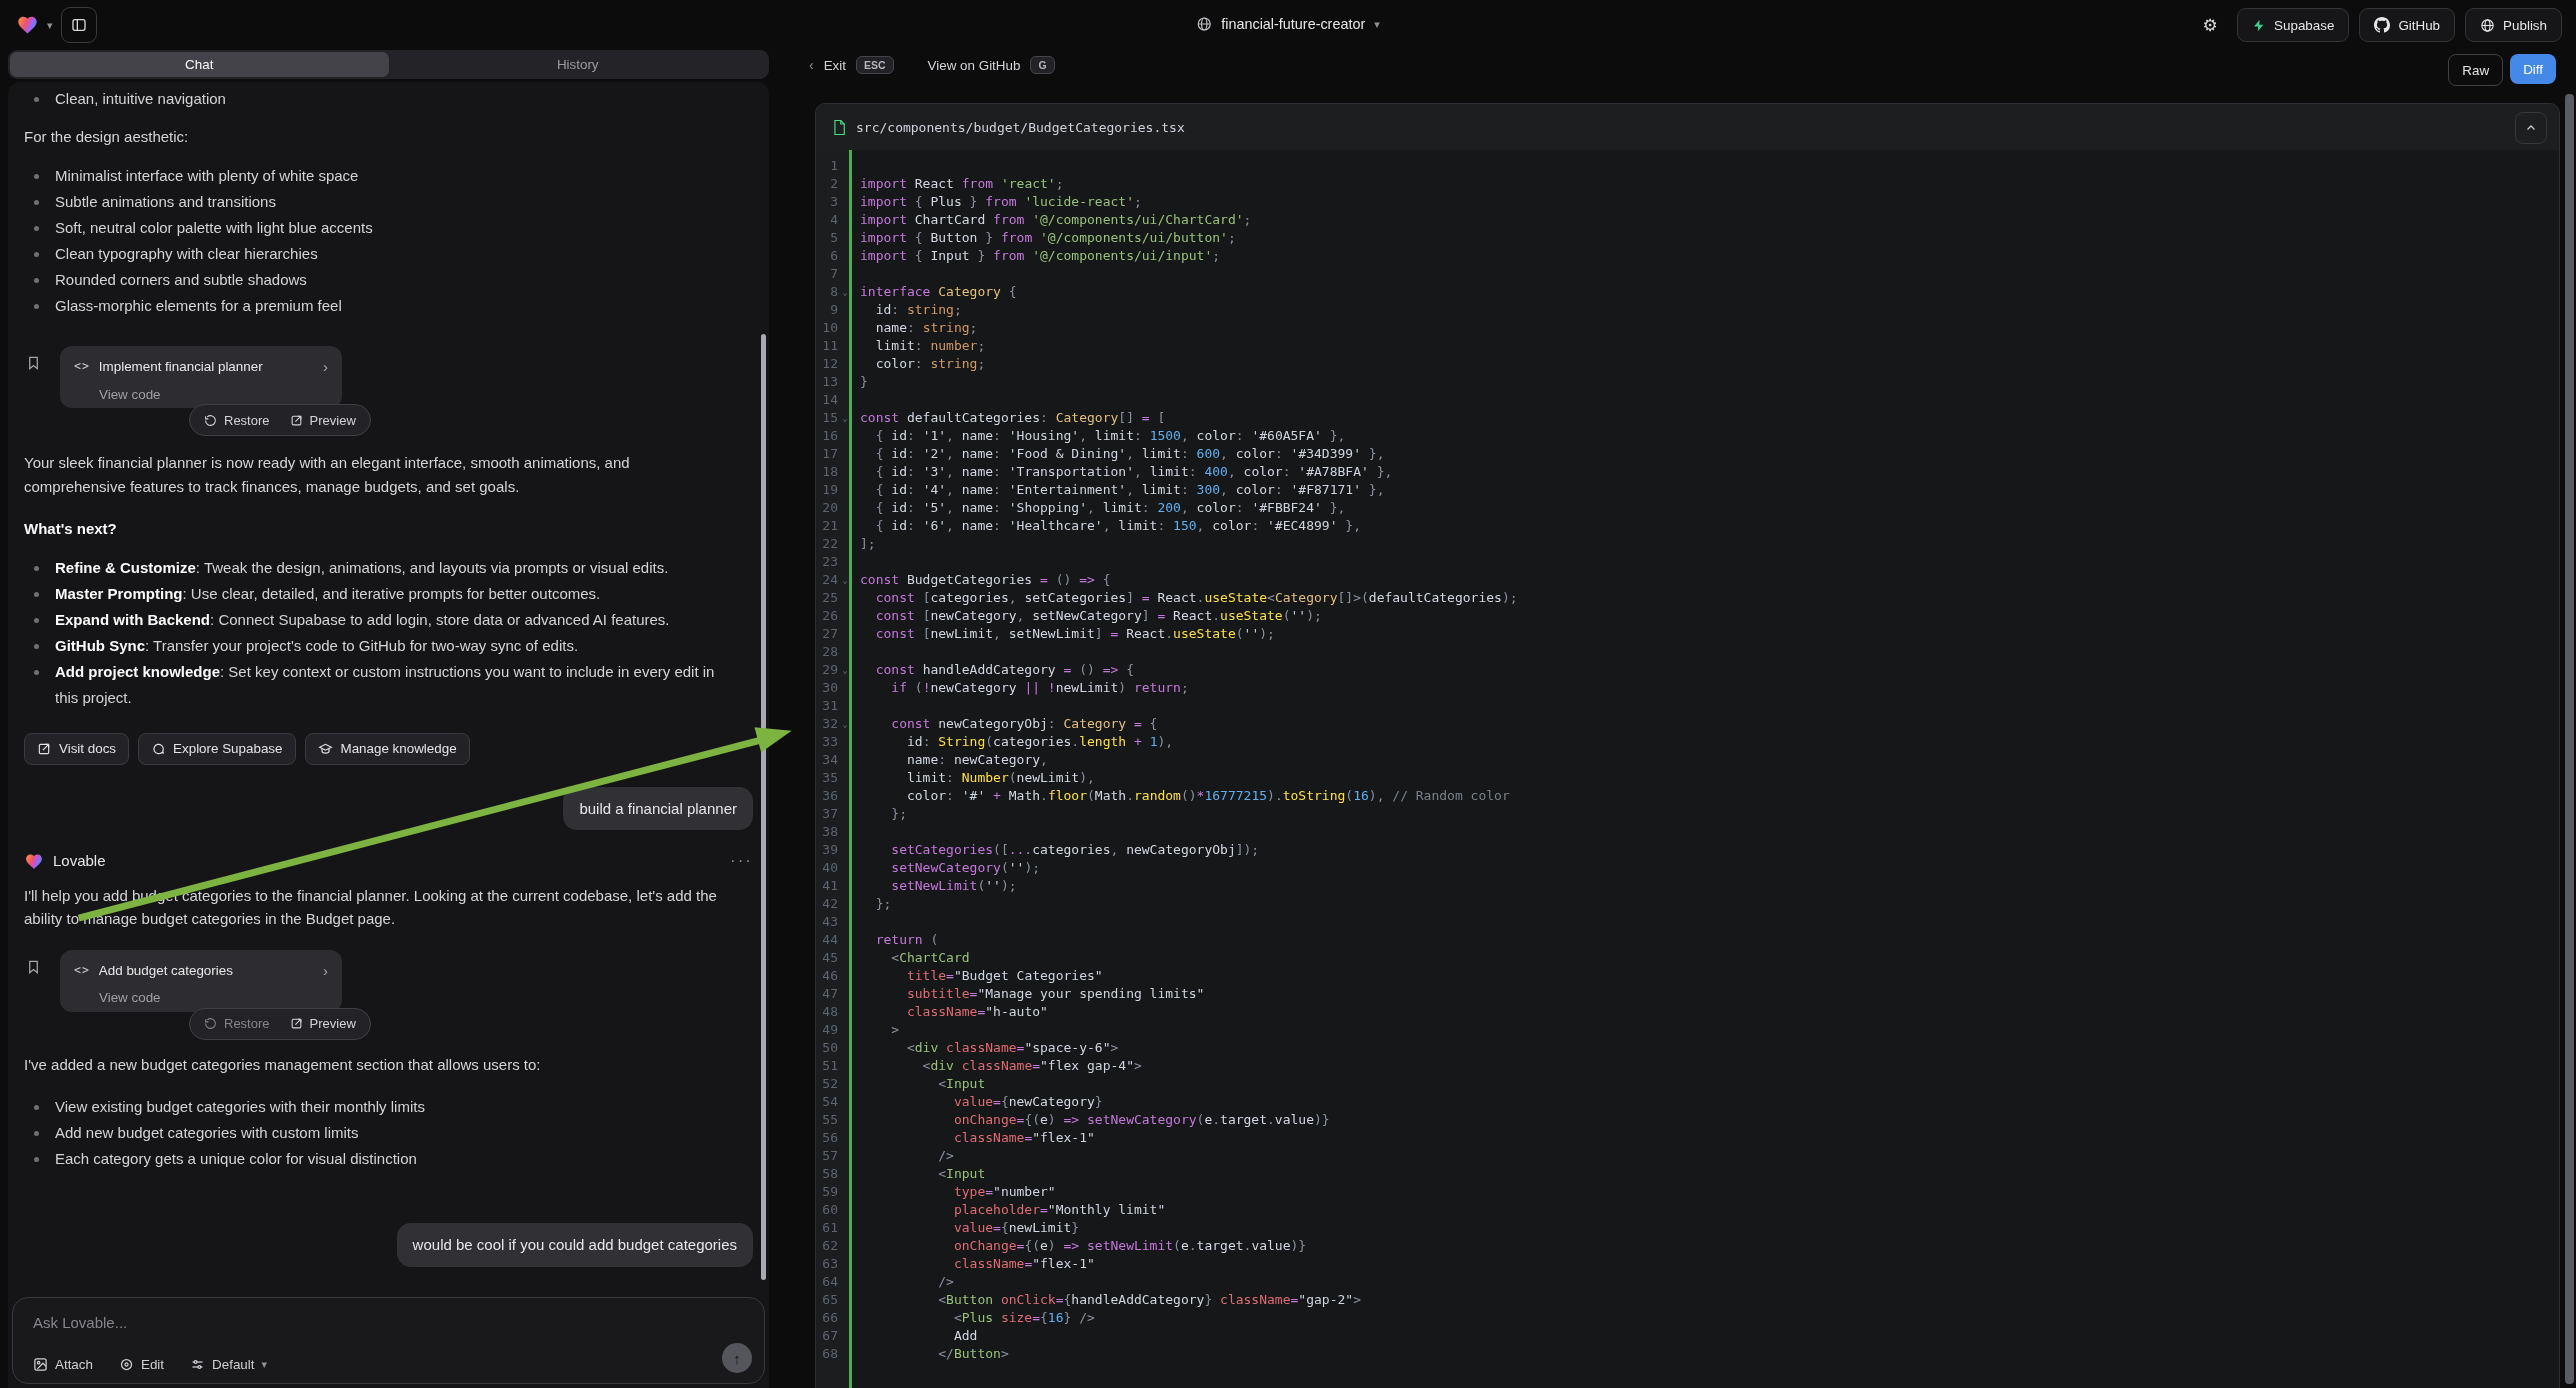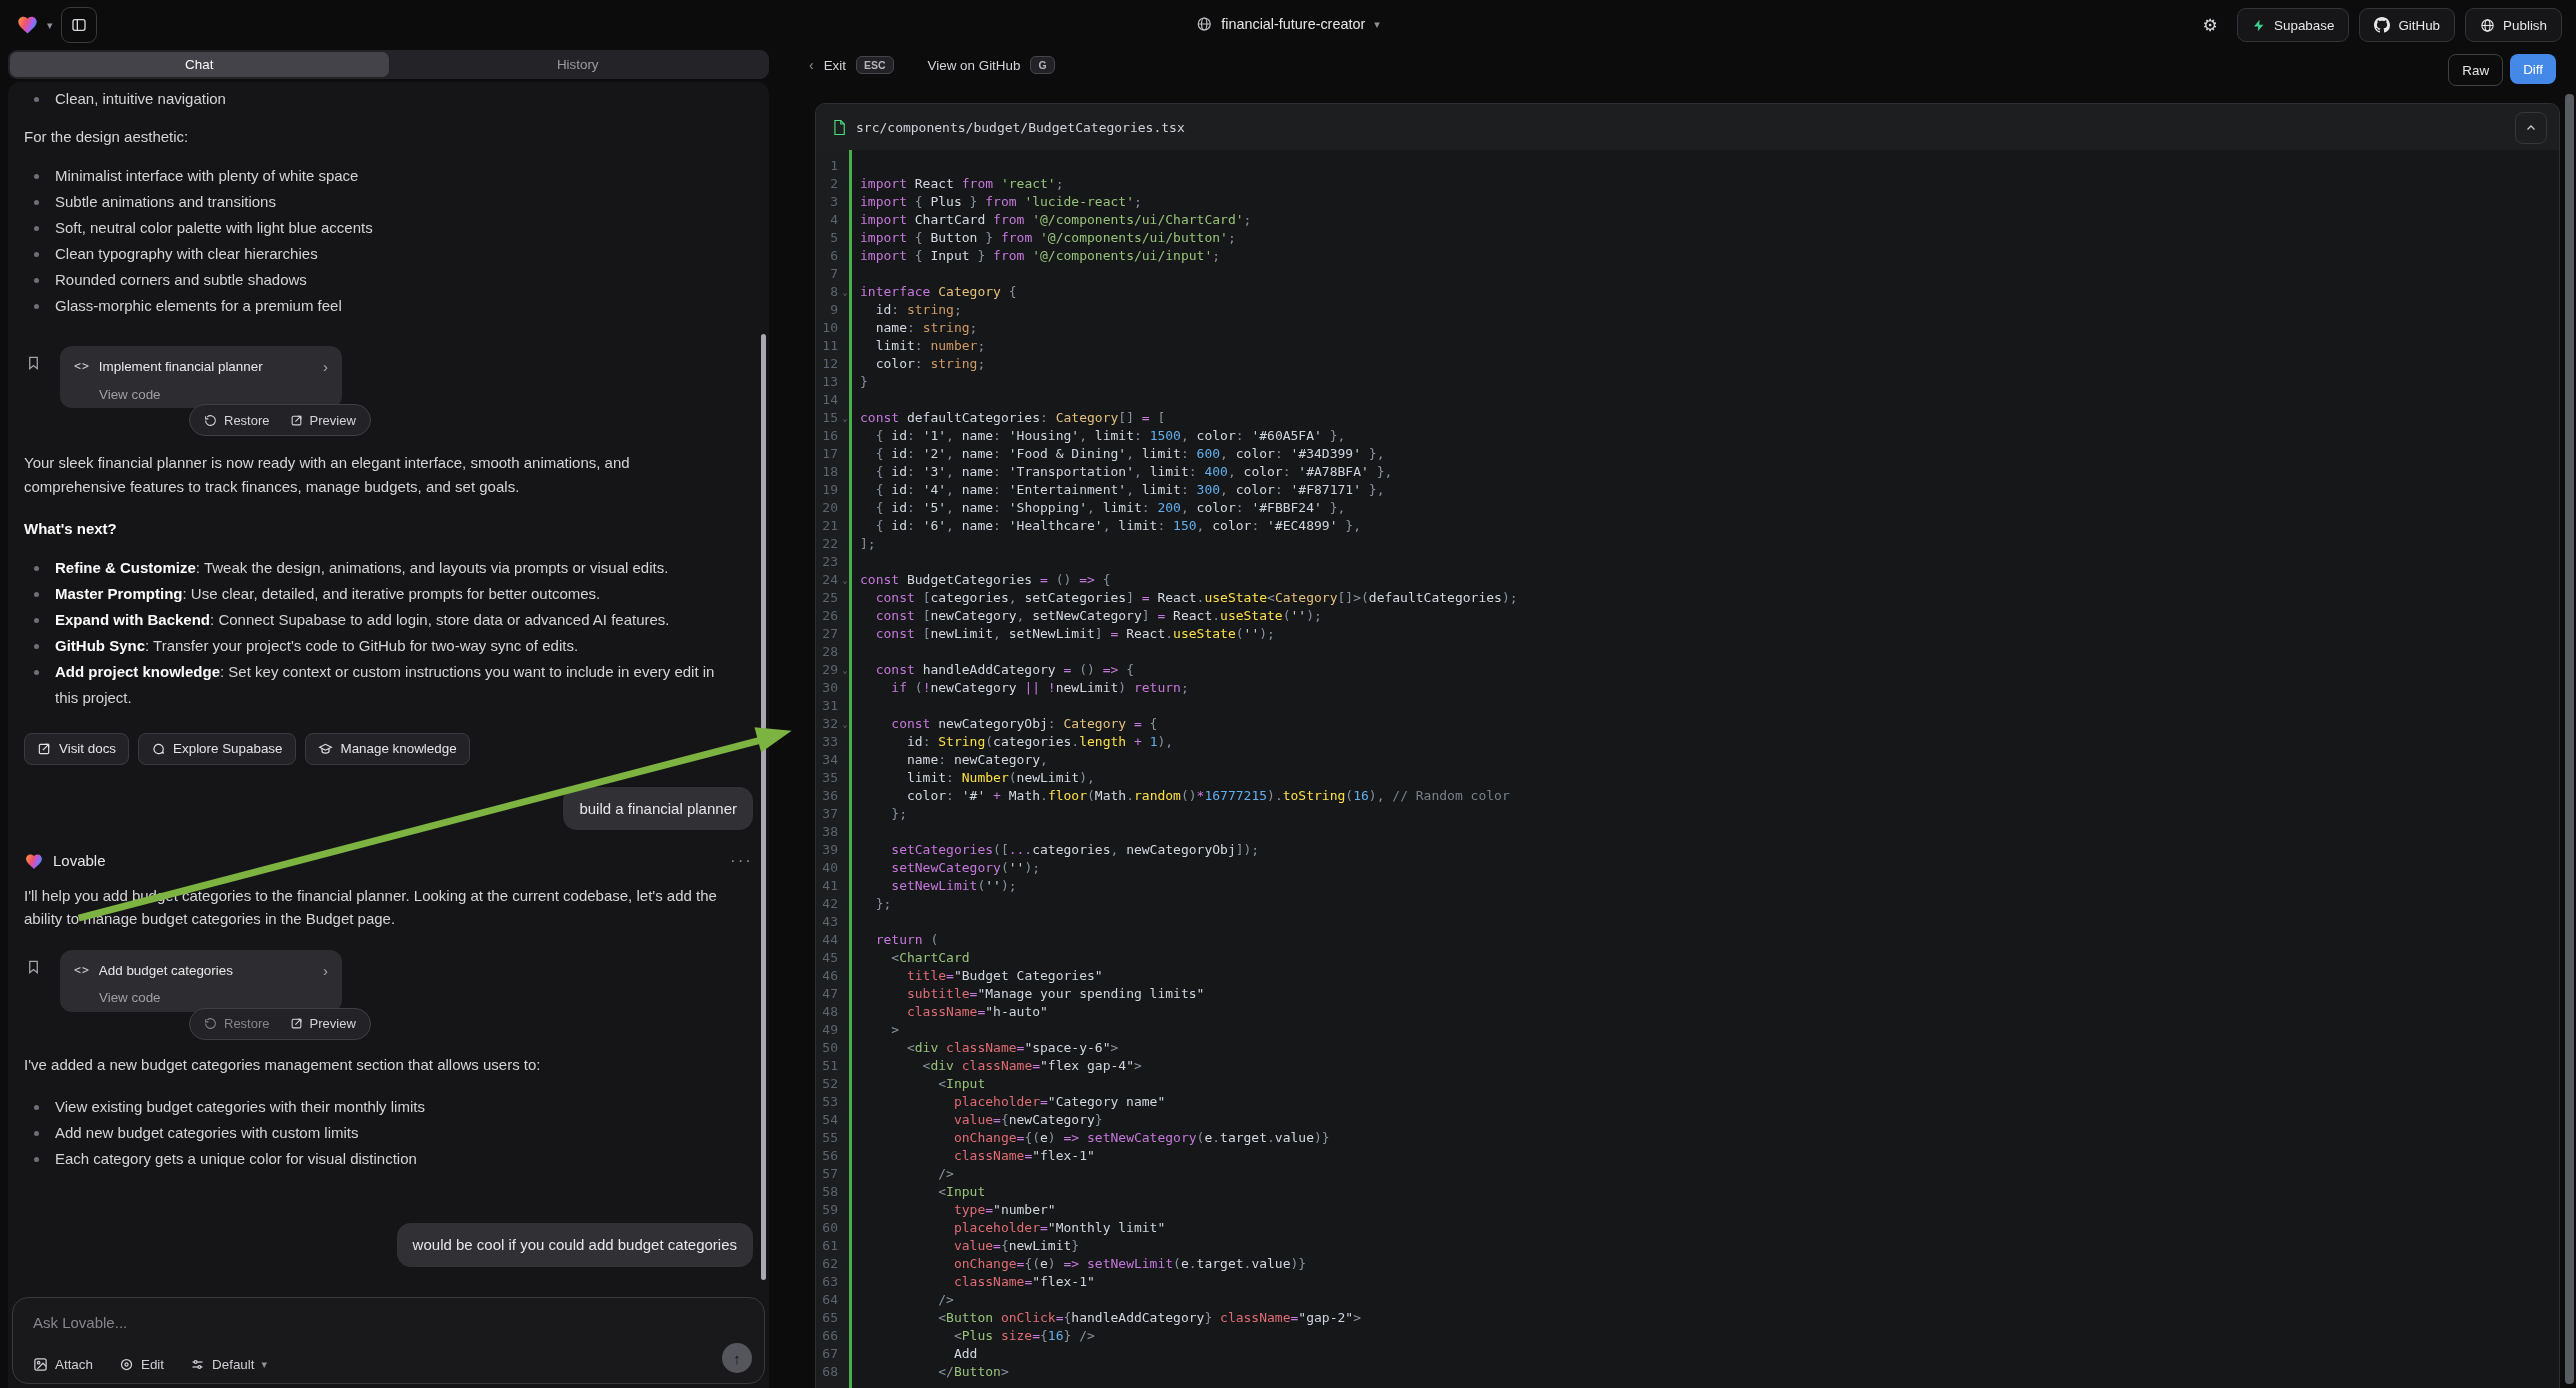--- a/index.html
+++ b/index.html
@@ -633,25 +633,20 @@
             <span class="ln">51</span>
             <span class="fold"></span>
             <span class="ct"><span class="tok-p">        &lt;</span><span class="tok-tag">div</span><span class="tok-p"> </span><span class="tok-at">className</span><span class="tok-k">=</span><span class="tok-s">"flex gap-4"</span><span class="tok-p">&gt;</span></span>
           </div>
           <div class="cl">
             <span class="ln">52</span>
             <span class="fold"></span>
             <span class="ct"><span class="tok-p">          &lt;</span><span class="tok-tag">Input</span></span>
           </div>
           <div class="cl">
-            <span class="ln">53</span>
-            <span class="fold"></span>
-            <span class="ct"><span class="tok-p">            </span><span class="tok-at">placeholder</span><span class="tok-k">=</span><span class="tok-s">"Category name"</span></span>
-          </div>
-          <div class="cl">
             <span class="ln">54</span>
             <span class="fold"></span>
             <span class="ct"><span class="tok-p">            </span><span class="tok-at">value</span><span class="tok-k">=</span><span class="tok-p">{</span><span class="tok-id">newCategory</span><span class="tok-p">}</span></span>
           </div>
           <div class="cl">
             <span class="ln">55</span>
             <span class="fold"></span>
             <span class="ct"><span class="tok-p">            </span><span class="tok-at">onChange</span><span class="tok-k">=</span><span class="tok-p">{(</span><span class="tok-id">e</span><span class="tok-p">) </span><span class="tok-k">=&gt;</span><span class="tok-p"> </span><span class="tok-fc">setNewCategory</span><span class="tok-p">(</span><span class="tok-id">e</span><span class="tok-p">.</span><span class="tok-id">target</span><span class="tok-p">.</span><span class="tok-id">value</span><span class="tok-p">)}</span></span>
           </div>
           <div class="cl">

